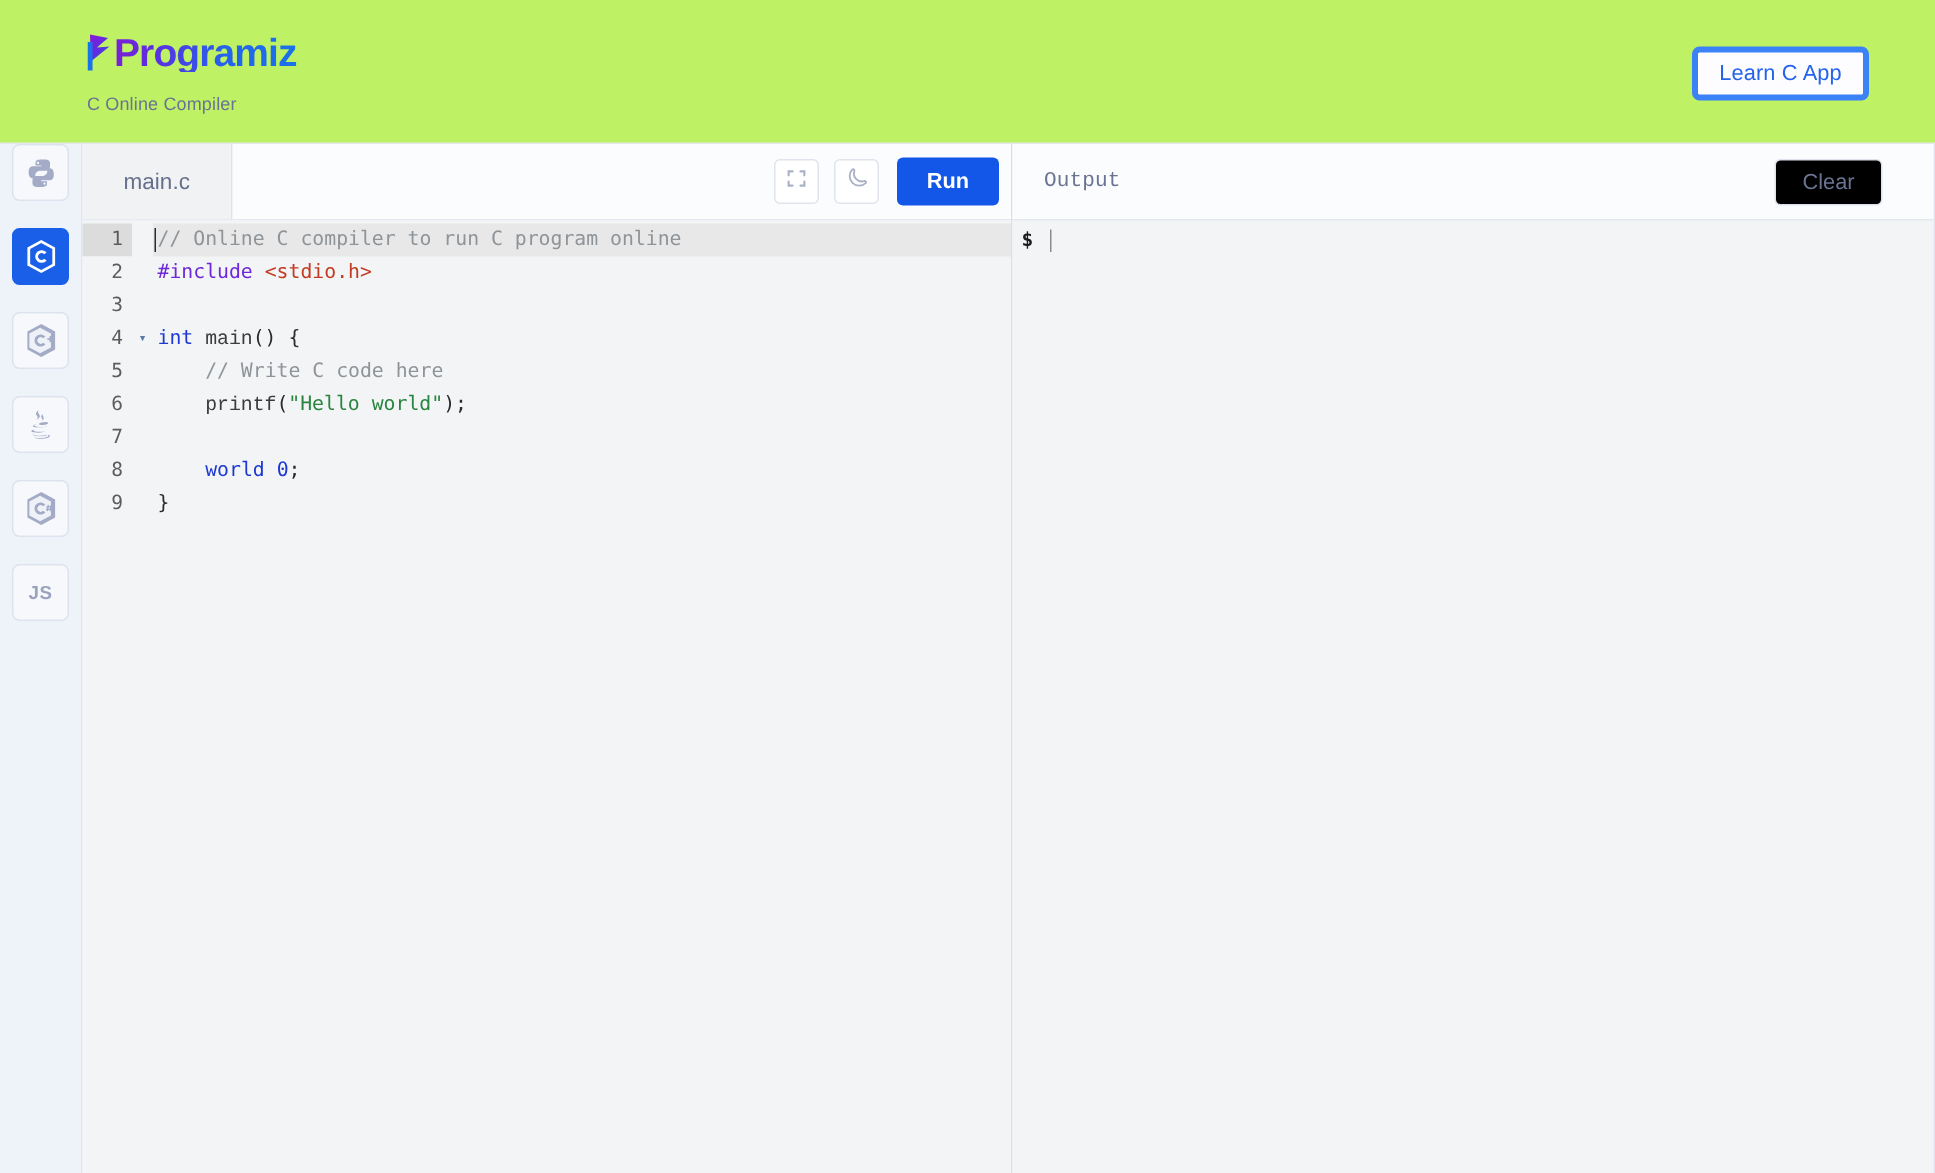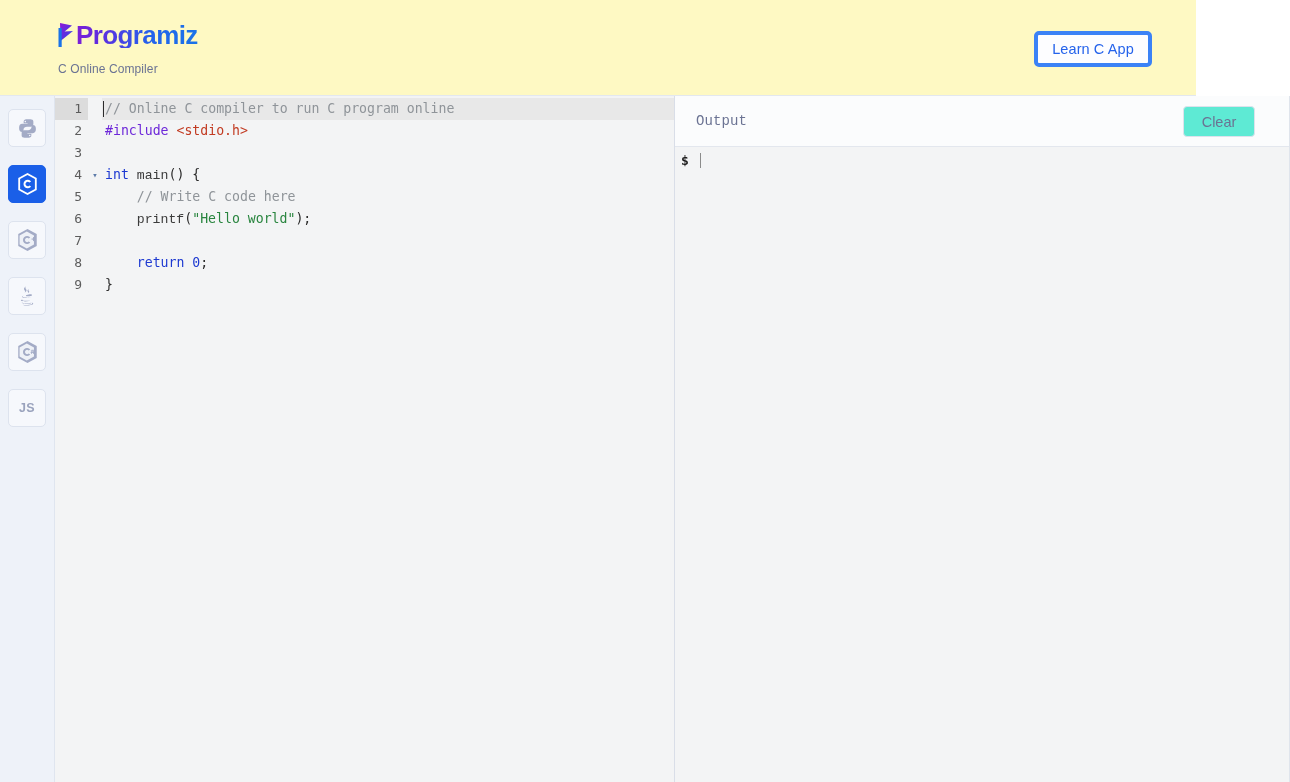--- a/index.html
+++ b/index.html
@@ -6,22 +6,22 @@
   html, body {
     width: 1290px; height: 782px;
     font-family: "Liberation Sans", sans-serif;
     background: #ffffff;
     overflow: hidden;
   }
 
   
   .header {
     position: absolute; left: 0; top: 0;
-    width: 1196px; height: 96px;
-    background: #fef9c3;
+    width: 1290px; height: 96px;
+    background: #bef264;
     border-bottom: 1px solid #e3e8ef;
   }
   .brand { position: absolute; left: 58px; top: 22px; }
   .logo-wrap { display: flex; align-items: flex-start; height: 28px; }
   .logo-mark { width: 17px; height: 26px; position: relative; margin-right: 1px; }
   .logo-text {
     font-size: 26px; font-weight: bold; letter-spacing: -0.6px;
     line-height: 26px;
     background: linear-gradient(90deg,#7c1fd6 0%, #5b2fe0 22%, #2563eb 60%, #1a73e8 100%);
     -webkit-background-clip: text; background-clip: text;
@@ -39,21 +39,20 @@
     font-size: 14.5px; font-family: "Liberation Sans", sans-serif;
     cursor: pointer; letter-spacing: 0.1px;
   }
 
   
   .sidebar {
     position: absolute; left: 0; top: 96px;
     width: 55px; height: 686px;
     background: #eef2f9;
     border-right: 1px solid #dfe5ef;
-    padding-top: 13px;
   }
   .lang-icon {
     width: 38px; height: 38px; margin: 0 auto 18px auto;
     border: 1px solid #dde3ee; border-radius: 5px;
     background: #f6f8fc;
     display: flex; align-items: center; justify-content: center;
     cursor: pointer;
   }
   .lang-icon.active {
     background: #1a5fe8; border-color: #1a5fe8;
@@ -158,21 +157,21 @@
   }
   .output-title {
     margin-left: 21px; font-size: 14px; color: #6b7393;
     letter-spacing: 0.1px;
     font-family: Liberation Mono, monospace;
   }
   .clear-btn {
     position: absolute; right: 34px; top: 10px;
     width: 72px; height: 31px;
     border: 1px solid #dde2ec; border-radius: 4px;
-    background: #5eead4; color: #6b7393;
+    background: #000000; color: #6b7393;
     font-size: 14.5px; font-family: "Liberation Sans", sans-serif;
     cursor: pointer;
   }
   .output-body {
     height: 635px; background: #f3f4f5;
     font-family: "DejaVu Sans Mono", monospace;
     font-size: 13.2px; padding-top: 3px;
   }
   .prompt-row { display: flex; align-items: center; height: 20px; padding-left: 6px; }
   .prompt-sym { color: #1b1b1b; font-weight: bold; font-size: 13px; }
@@ -271,20 +270,43 @@
     </span>
   </div>
 
   <div class="lang-icon">
     <span class="js-label">JS</span>
   </div>
 </div>
 
 <div class="editor-col">
 
+  <div class="editor-topbar">
+    <div class="file-tab">main.c</div>
+    <div class="toolbar">
+      <div class="tool-btn">
+        <span>
+          <svg width="14" height="14" viewBox="0 0 16 16" fill="none" stroke="#aab1c6" stroke-width="1.6" stroke-linecap="round">
+            <path d="M2 5.6V2.6h3"></path>
+              <path d="M11 2.6h3v3"></path>
+            <path d="M14 10.4v3h-3"></path>
+              <path d="M5 13.4H2v-3"></path>
+          </svg>
+        </span>
+      </div>
+      <div class="tool-btn">
+        <span>
+          <svg width="15" height="15" viewBox="0 0 16 16">
+            <path d="M13.3 10.3A5.7 5.7 0 0 1 6 3a1 1 0 0 0-1.4-1 6.6 6.6 0 1 0 9.6 9.6 1 1 0 0 0-.9-1.3z" fill="none" stroke="#aab1c6" stroke-width="1.3"></path>
+          </svg>
+        </span>
+      </div>
+      <button class="run-btn">Run</button>
+    </div>
+  </div>
 
   <div class="code-area" id="code-area">
       <div class="code-line active">
         <span class="ln">1</span>
         <span class="fold"></span>
         <span class="code"><span class="caret"></span><span class="tok-comment">// Online C compiler to run C program online</span></span>
       </div>
       <div class="code-line">
         <span class="ln">2</span>
         <span class="fold"></span>
@@ -311,21 +333,21 @@
         <span class="code"><span class="tok-plain">    </span><span class="tok-fn">printf</span><span class="tok-plain">(</span><span class="tok-str">"Hello world"</span><span class="tok-plain">);</span></span>
       </div>
       <div class="code-line">
         <span class="ln">7</span>
         <span class="fold"></span>
         <span class="code"></span>
       </div>
       <div class="code-line">
         <span class="ln">8</span>
         <span class="fold"></span>
-        <span class="code"><span class="tok-plain">    </span><span class="tok-kw">return</span><span class="tok-plain"> </span><span class="tok-num">0</span><span class="tok-plain">;</span></span>
+        <span class="code"><span class="tok-plain">    </span><span class="tok-kw">world</span><span class="tok-plain"> </span><span class="tok-num">0</span><span class="tok-plain">;</span></span>
       </div>
       <div class="code-line">
         <span class="ln">9</span>
         <span class="fold"></span>
         <span class="code"><span class="tok-plain">}</span></span>
       </div>
     </div>
 </div>
 
 <div class="output-col">

